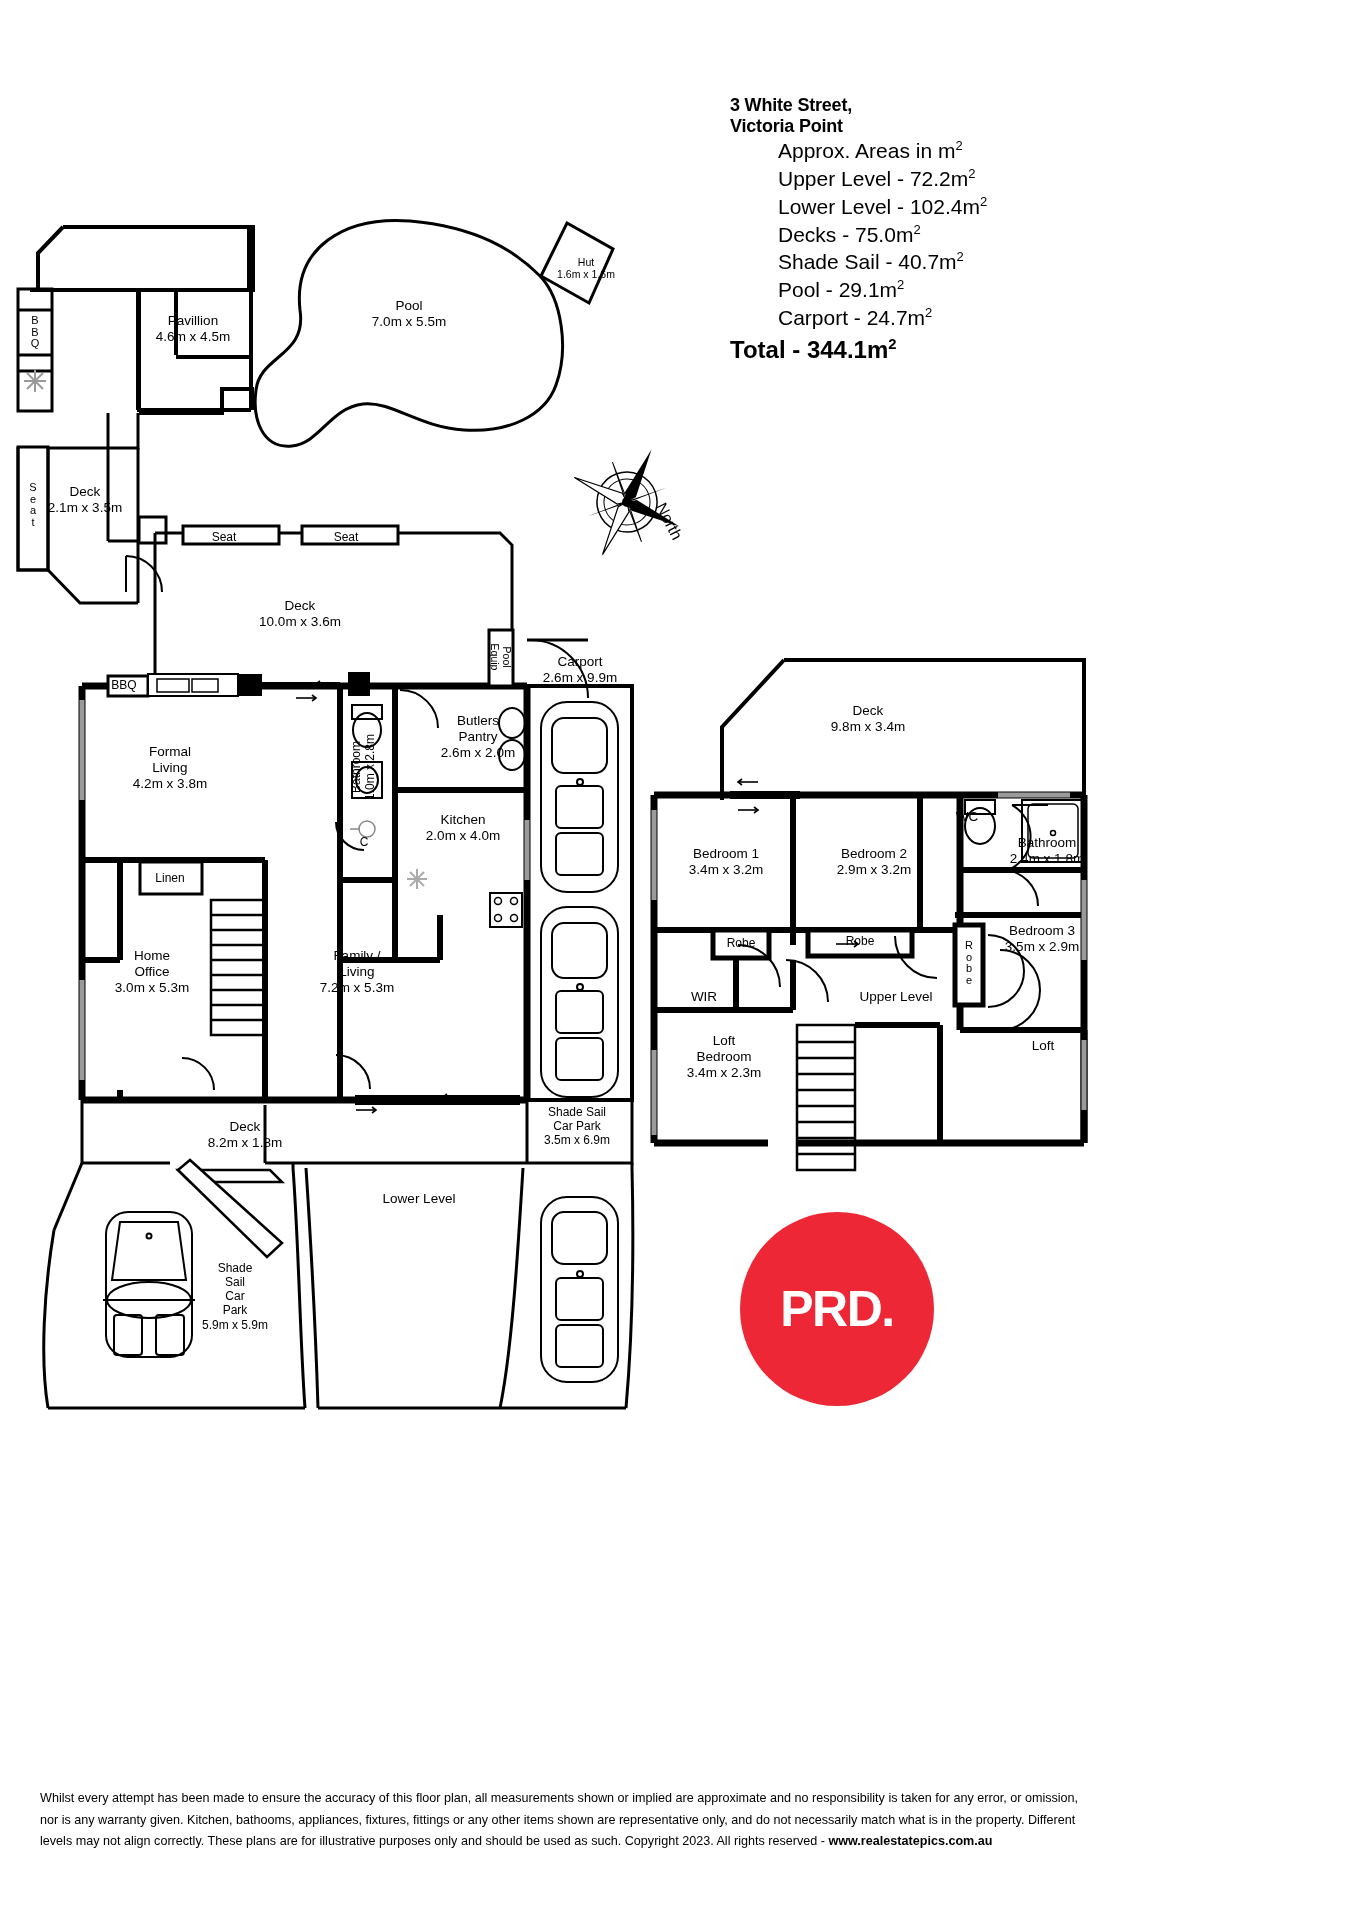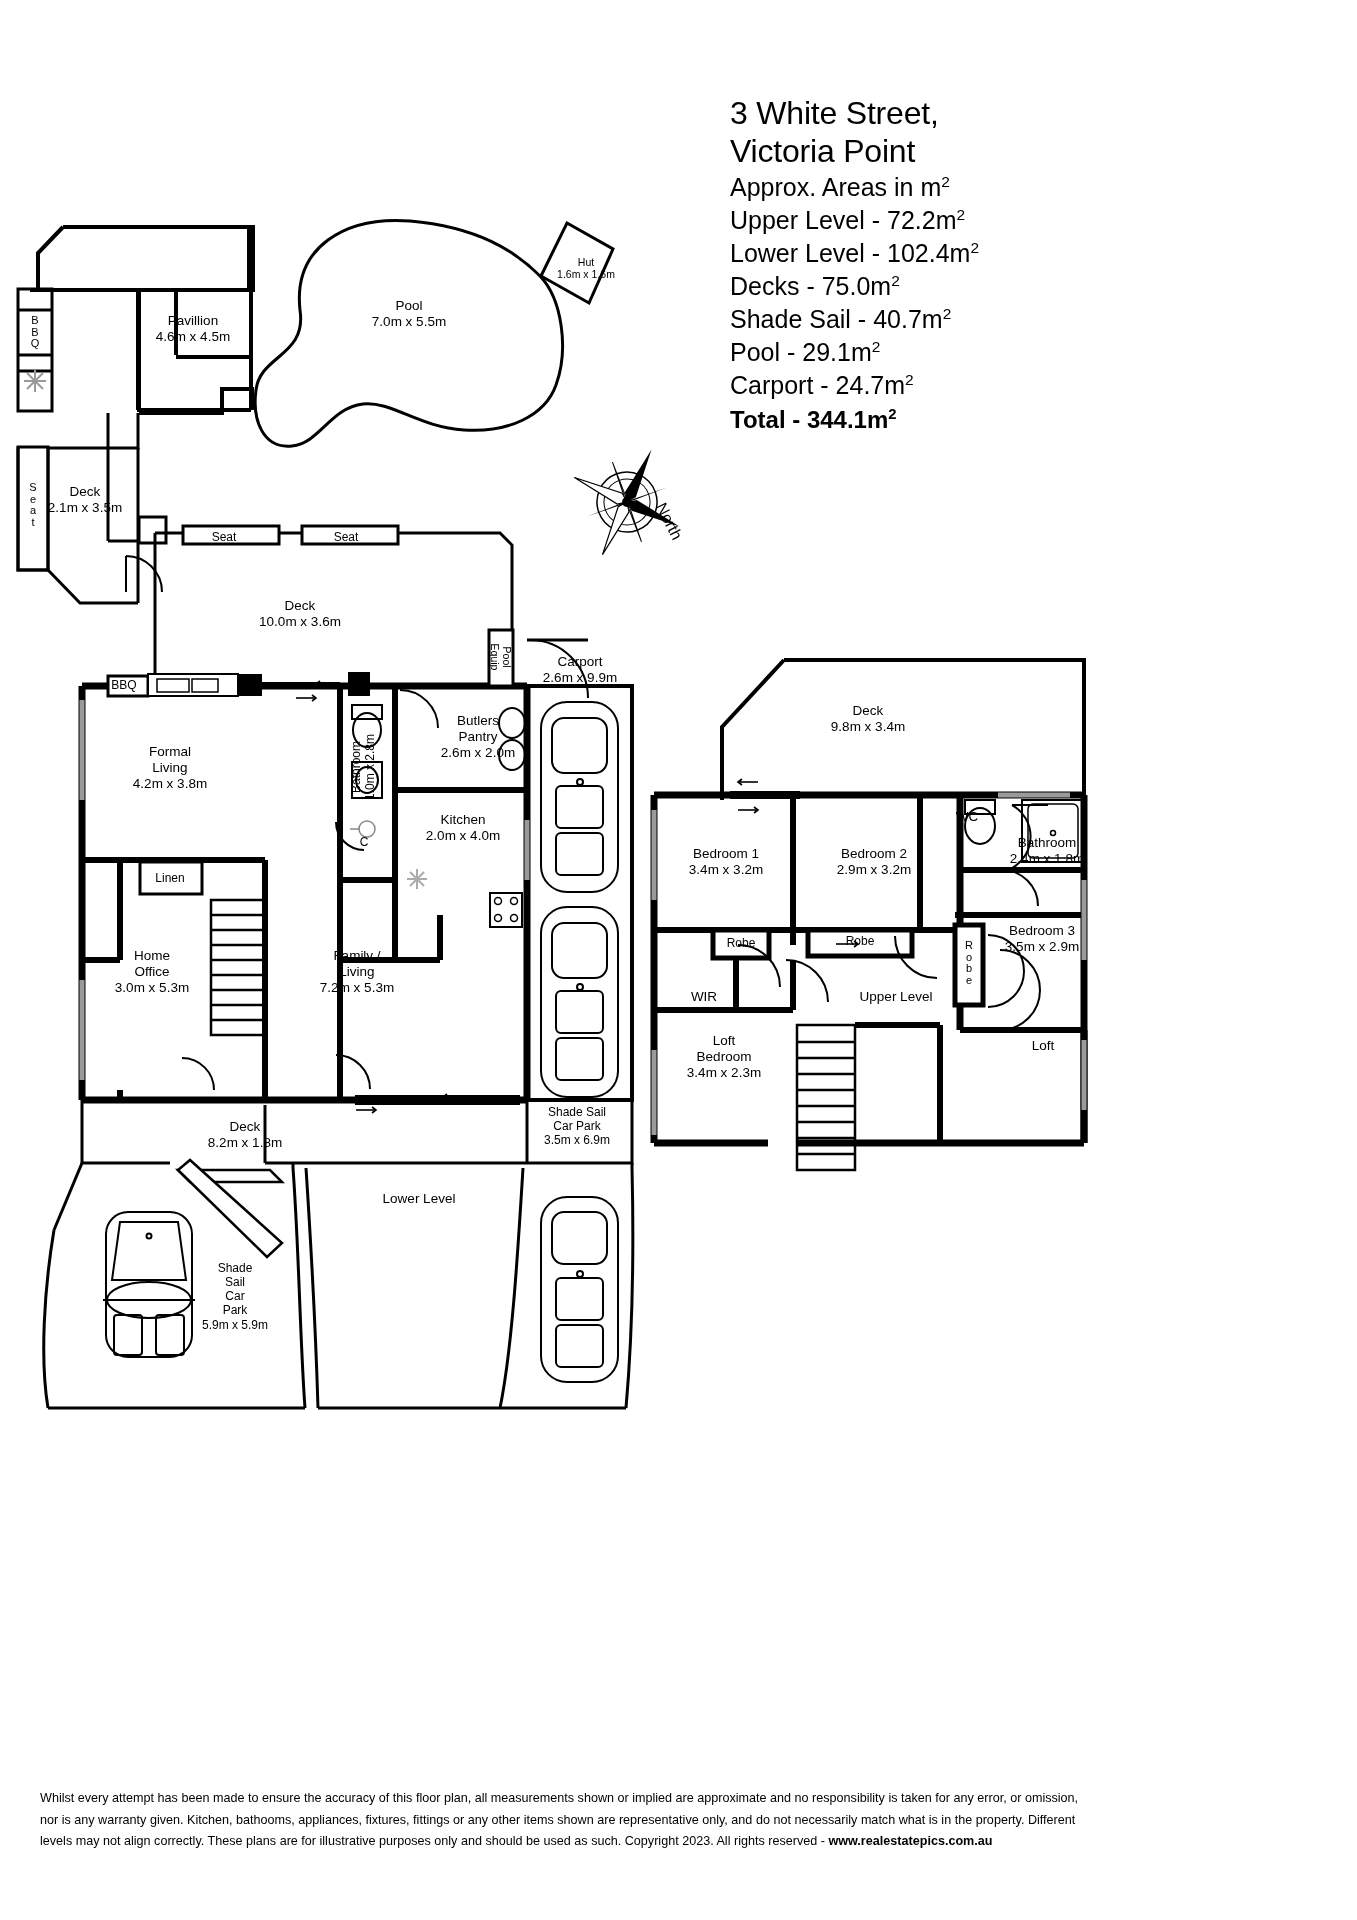--- a/index.html
+++ b/index.html
@@ -5,22 +5,22 @@
   html,body{margin:0;padding:0;background:#ffffff;}
   body{
     width:1357px;height:1920px;position:relative;overflow:hidden;
     font-family:"Liberation Sans", sans-serif;color:#000;
   }
   #page{position:absolute;left:0;top:0;width:1357px;height:1920px;}
   svg.plan{position:absolute;left:0;top:0;width:1357px;height:1920px;}
 
   
   .header{position:absolute;left:730px;top:95px;width:300px;}
-  .header .addr{font-size:32px;font-weight:normal;line-height:1.18;letter-spacing:-0.2px;}
-  .header .line{font-size:25px;line-height:1.32;white-space:nowrap;}
+  .header .addr{font-size:18px;font-weight:bold;line-height:1.18;letter-spacing:-0.2px;}
+  .header .line{font-size:21px;line-height:1.32;white-space:nowrap;margin-left:48px;}
   .header .total{font-size:24px;font-weight:bold;line-height:1.32;margin-top:2px;white-space:nowrap;}
   .header sup{font-size:0.62em;vertical-align:super;line-height:0;}
 
   
   .lbl{position:absolute;text-align:center;line-height:1.18;white-space:pre-line;
        font-size:13.5px;transform:translate(-50%,-50%);}
   .lbl.s{font-size:12px;}
   .lbl.xs{font-size:10.5px;}
   .lbl.vert{writing-mode:vertical-rl;white-space:pre-line;}
   .lbl.vertflip{writing-mode:vertical-rl;transform:translate(-50%,-50%) rotate(180deg);}
@@ -465,20 +465,23 @@
 o
 b
 e</div>
   <div class="lbl" style="left:704px;top:977px;margin-top:20px;">WIR</div>
   <div class="lbl" style="left:724px;top:1057px;">Loft
 Bedroom
 3.4m x 2.3m</div>
   <div class="lbl" style="left:1043px;top:1046px;">Loft</div>
   <div class="lbl" style="left:896px;top:997px;">Upper Level</div>
 
+  <div class="prd">
+    <span class="prd-text">PRD.</span>
+  </div>
 
   <div class="disclaimer">
     <div>Whilst every attempt has been made to ensure the accuracy of this floor plan, all measurements shown or implied are approximate and no responsibility is taken for any error, or omission,</div>
     <div>nor is any warranty given.  Kitchen, bathooms, appliances, fixtures, fittings or any  other items shown  are representative only, and do not necessarily match what is in the property.  Different</div>
     <div><span>levels may not align correctly.  These plans are for illustrative purposes only and should be used as such.  Copyright 2023.  All rights reserved - </span><b>www.realestatepics.com.au</b></div>
   </div>
 
 </div>
 
 </body></html>

